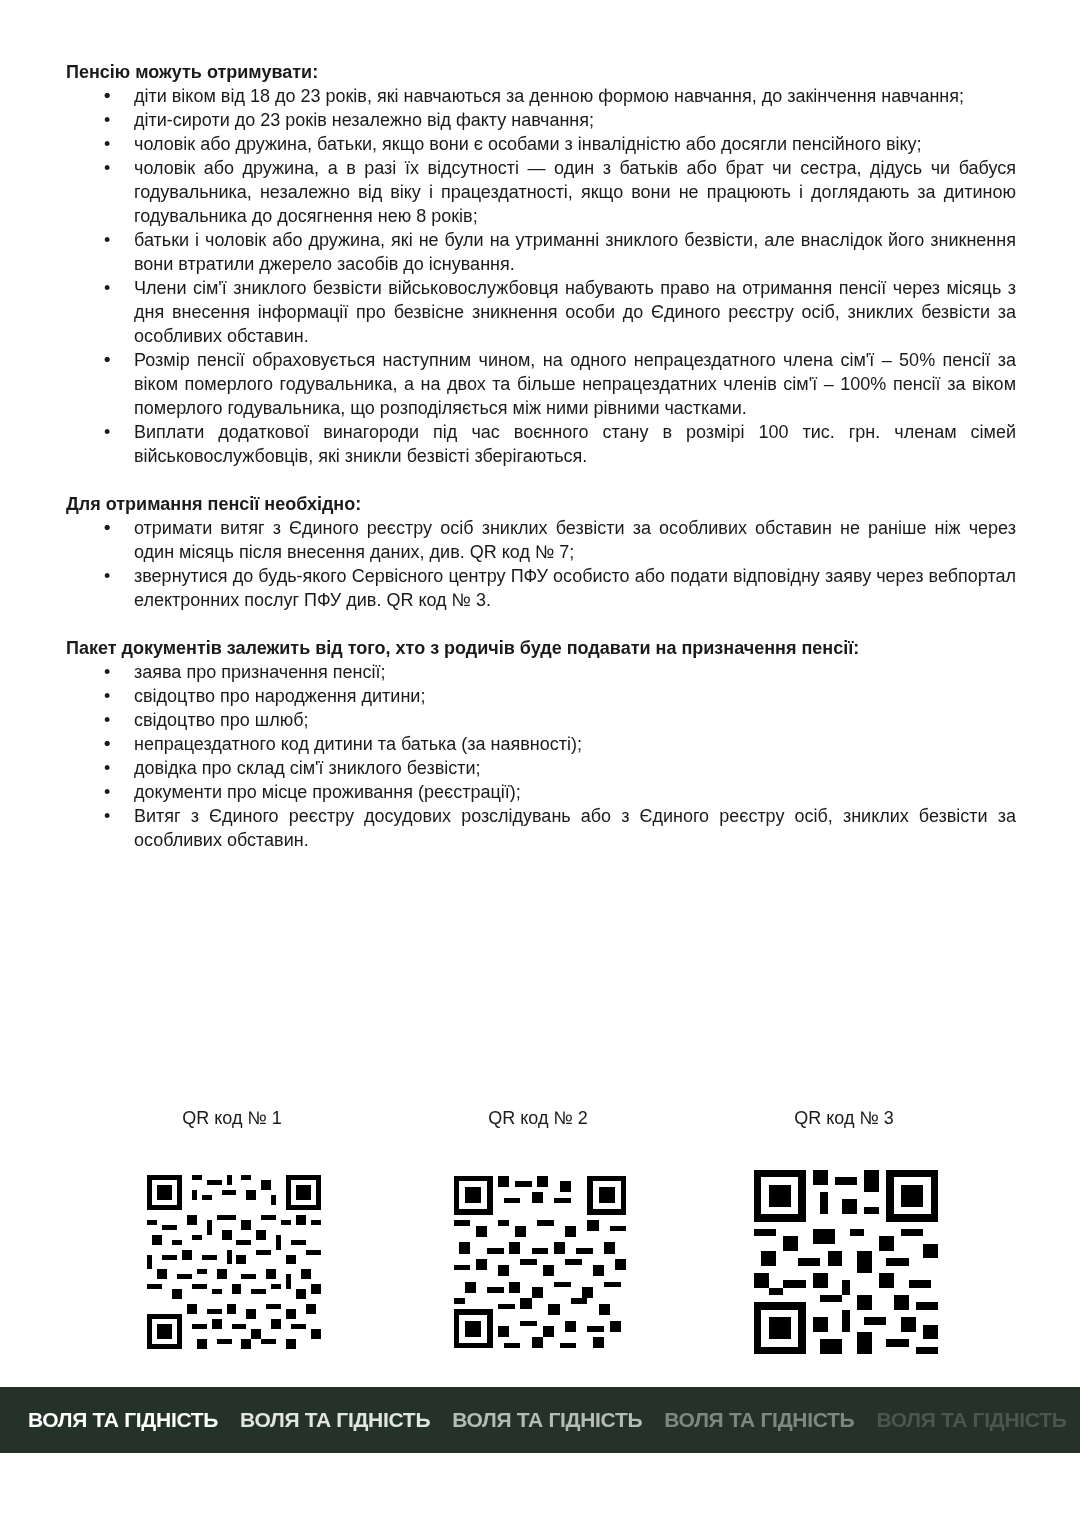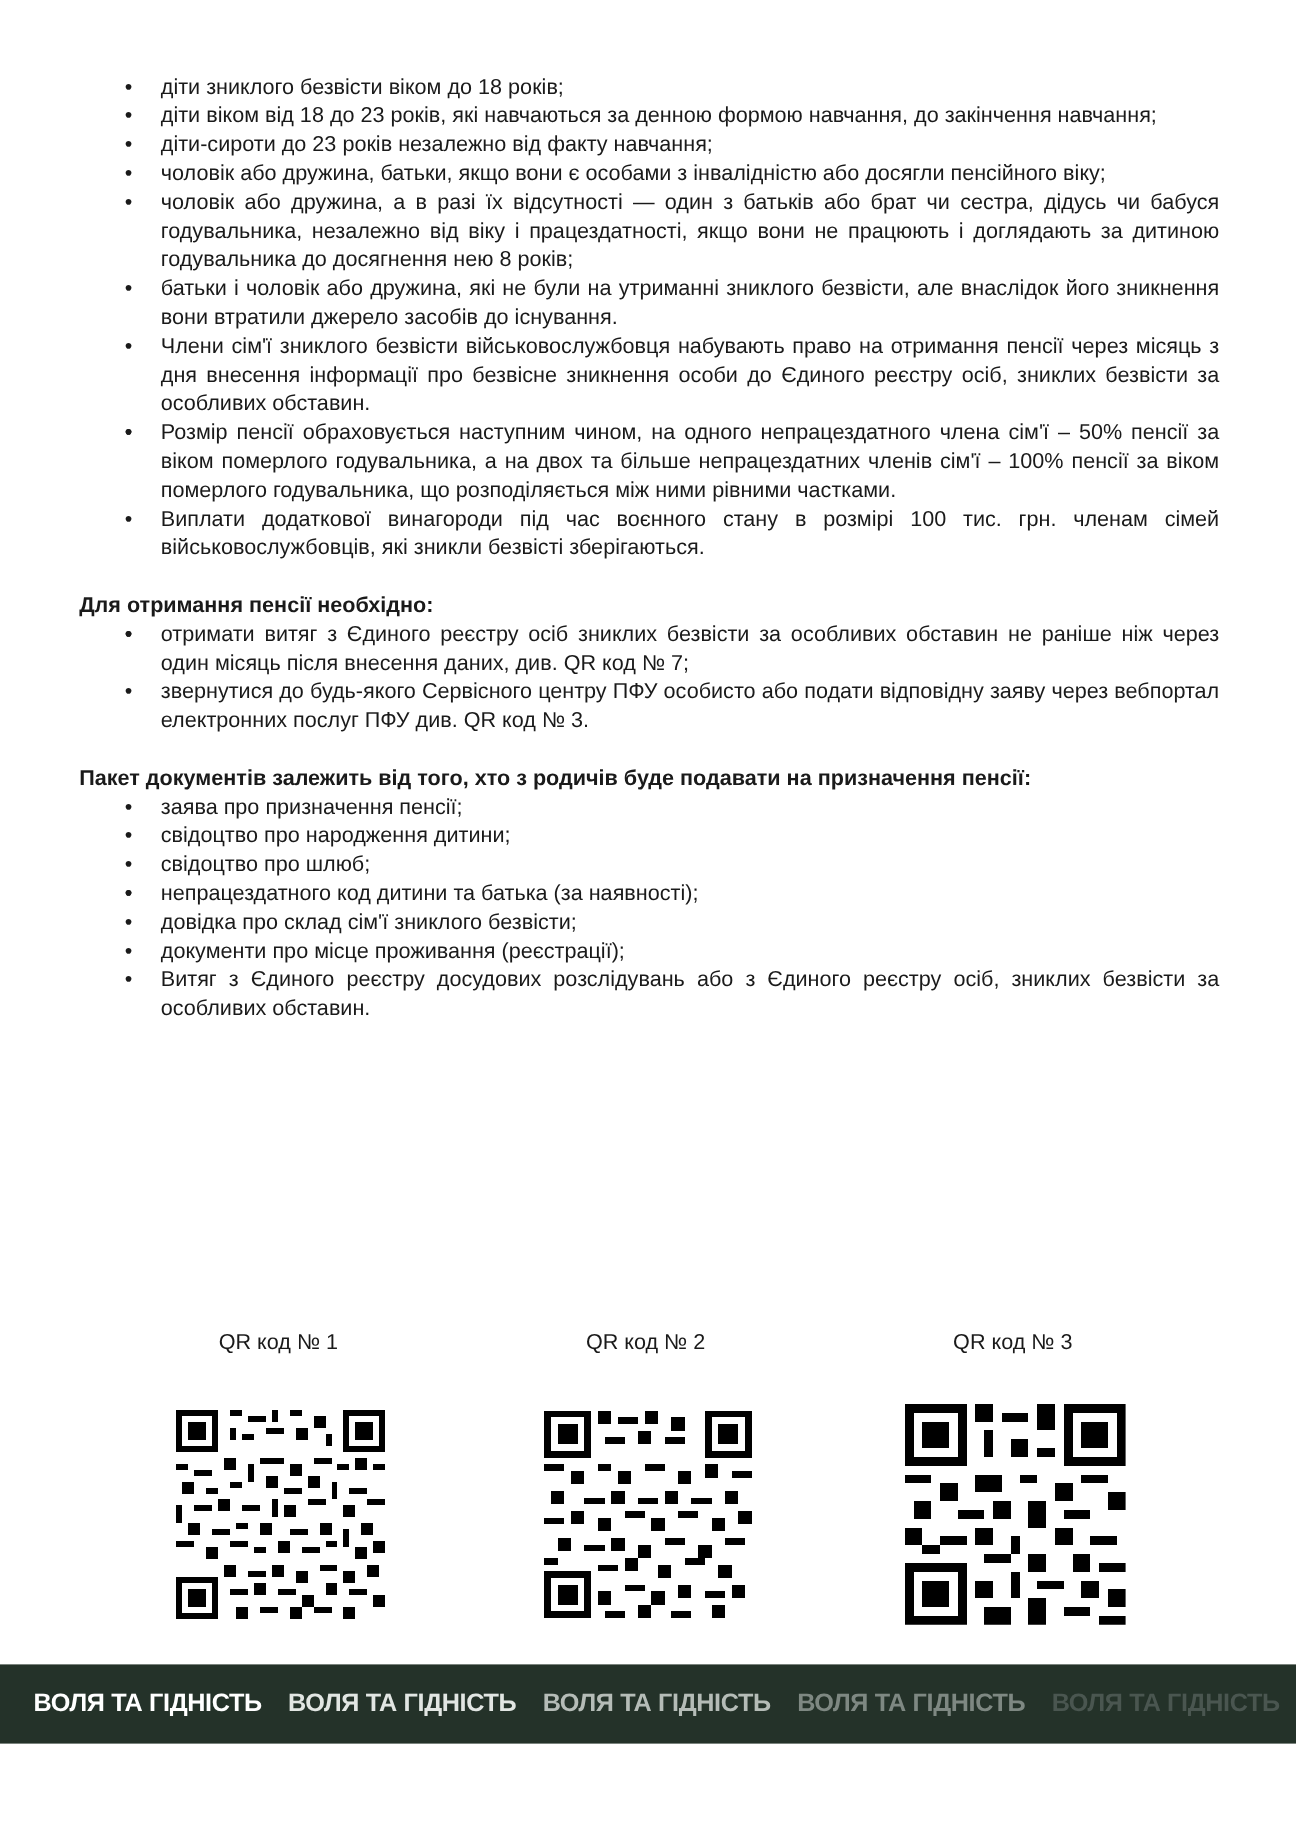--- a/index.html
+++ b/index.html
@@ -18,22 +18,23 @@
   .page-number { position:absolute; right:66px; top:1432px; font-size:18px; color:#888; }
   .footer { position:absolute; left:0; top:1387px; width:1080px; height:66px; background:#243229;
             display:flex; align-items:center; }
   .footer span { font-weight:bold; font-size:21px; letter-spacing:-0.3px; margin-left:28px; white-space:nowrap; }
 </style>
 </head>
 <body>
 
 <div class="page">
   <div class="section">
+    <p class="heading">Пенсію можуть отримувати:</p>
     <ul class="items">
-      <li><span class="bullet">•</span><span>діти зниклого безвісти віком до 18 років;</span></li>
+      <li><span class="bullet">•</span></li>
       <li><span class="bullet">•</span><span>діти віком від 18 до 23 років, які навчаються за денною формою навчання, до закінчення навчання;</span></li>
       <li><span class="bullet">•</span><span>діти-сироти до 23 років незалежно від факту навчання;</span></li>
       <li><span class="bullet">•</span><span>чоловік або дружина, батьки, якщо вони є особами з інвалідністю або досягли пенсійного віку;</span></li>
       <li><span class="bullet">•</span><span>чоловік або дружина, а в разі їх відсутності — один з батьків або брат чи сестра, дідусь чи бабуся годувальника, незалежно від віку і працездатності, якщо вони не працюють і доглядають за дитиною годувальника до досягнення нею 8 років;</span></li>
       <li><span class="bullet">•</span><span>батьки і чоловік або дружина, які не були на утриманні зниклого безвісти, але внаслідок його зникнення вони втратили джерело засобів до існування.</span></li>
       <li><span class="bullet">•</span><span>Члени сім'ї зниклого безвісти військовослужбовця набувають право на отримання пенсії через місяць з дня внесення інформації про безвісне зникнення особи до Єдиного реєстру осіб, зниклих безвісти за особливих обставин.</span></li>
       <li><span class="bullet">•</span></li>
       <li><span class="bullet">•</span><span>Розмір пенсії обраховується наступним чином, на одного непрацездатного члена сім'ї – 50% пенсії за віком померлого годувальника, а на двох та більше непрацездатних членів сім'ї – 100% пенсії за віком померлого годувальника, що розподіляється між ними рівними частками.</span></li>
       <li><span class="bullet">•</span><span>Виплати додаткової винагороди під час воєнного стану в розмірі 100 тис. грн. членам сімей військовослужбовців, які зникли безвісті зберігаються.</span></li>
     </ul>

